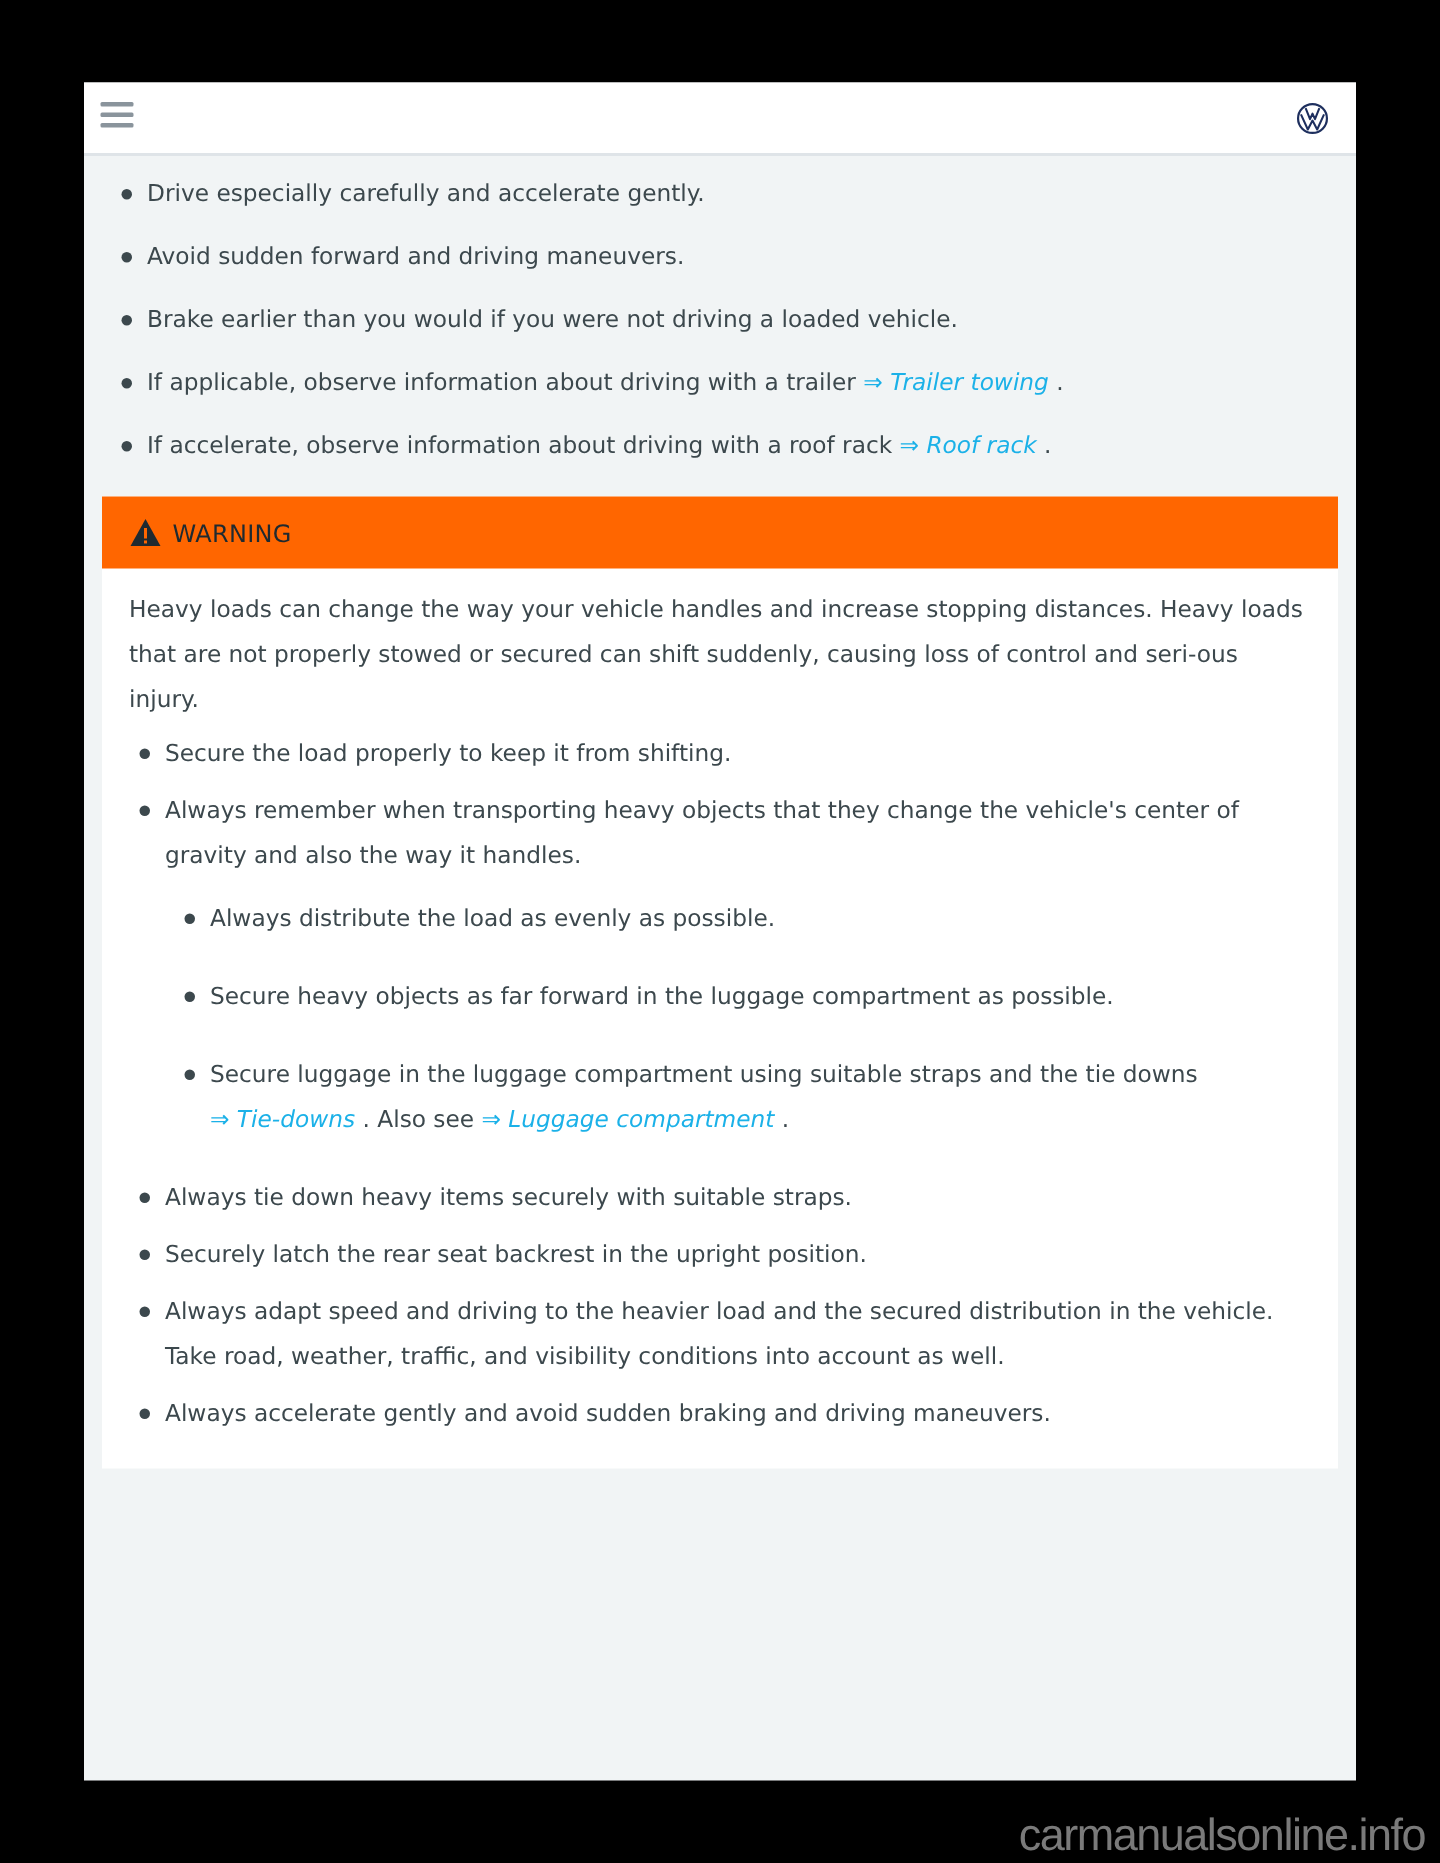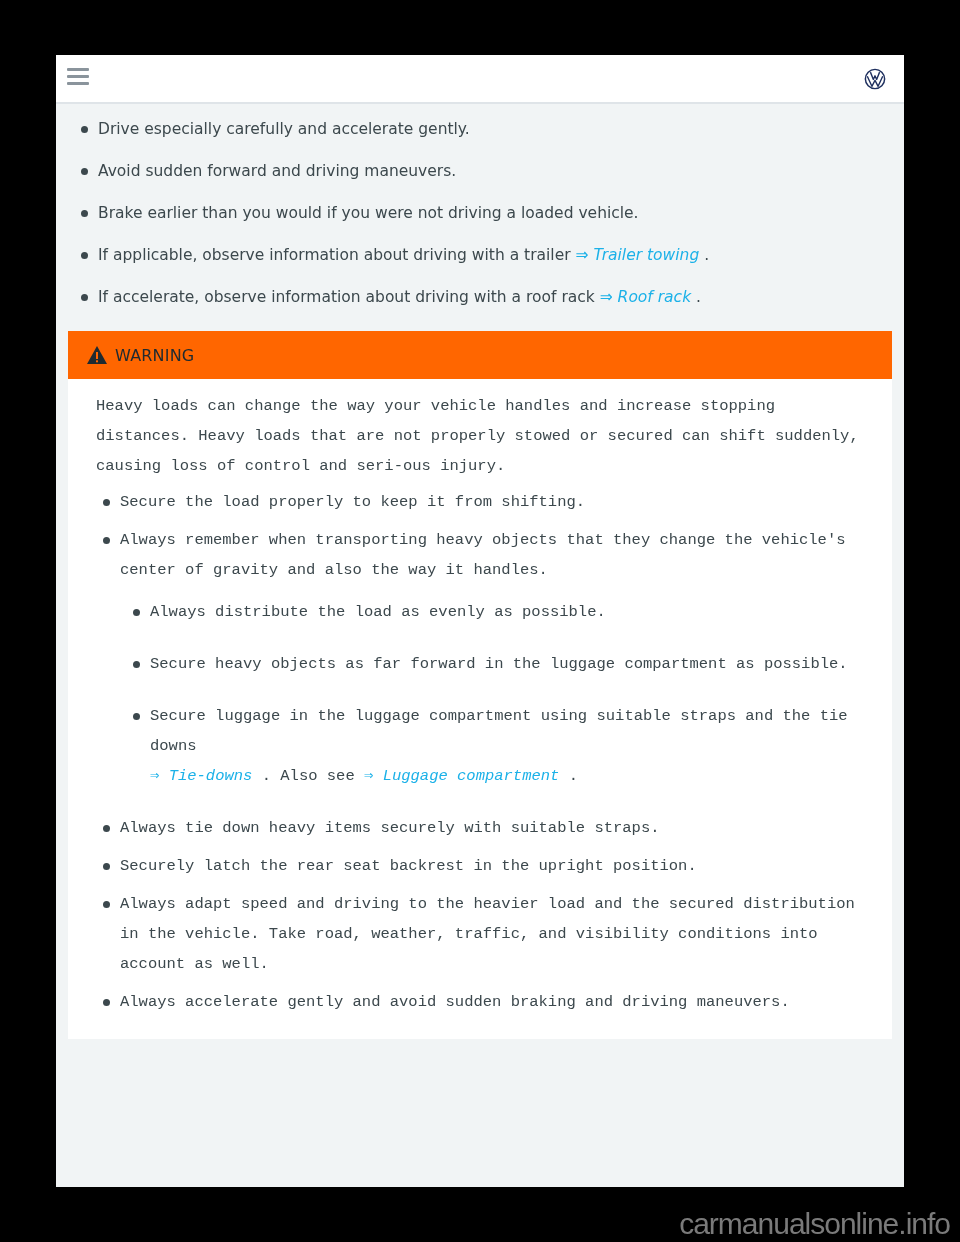--- a/index.html
+++ b/index.html
@@ -36,21 +36,21 @@
   .top-list li { margin-bottom: 12px; }
   a.xref { color: #1bb1e8; font-style: italic; text-decoration: none; }
   .warning {
     position: absolute; left: 12px; top: 276px; width: 824px; background: #ffffff;
   }
   .warning-head {
     height: 48px; background: #ff6600; display: flex; align-items: center; padding-left: 18px;
   }
   .warning-head svg { margin-right: 7px; }
   .warning-title { color: #1f2a30; font-size: 16px; letter-spacing: 0.2px; }
-  .warning-body { padding: 12px 18px 14px 28px; color: #3c484d; font-size: 15.5px; font-family: Liberation Mono, monospace; }
+  .warning-body { padding: 12px 18px 14px 18px; color: #3c484d; font-size: 15.5px; }
   .warning-body p { margin: 0 0 6px 0; line-height: 30px; }
   .warning .list { padding-left: 6px; }
   .warning .list li { margin-bottom: 8px; }
   .warning .sublist { list-style: none; margin: 12px 0 0 0; padding: 0 0 0 12px; }
   .warning .sublist li { margin-bottom: 22px; }
   .watermark {
     position: absolute; right: 10px; bottom: 1px; color: #7a7a7a; font-size: 30px;
     font-family: "Liberation Sans", sans-serif; letter-spacing: -1px;
   }
 </style>

